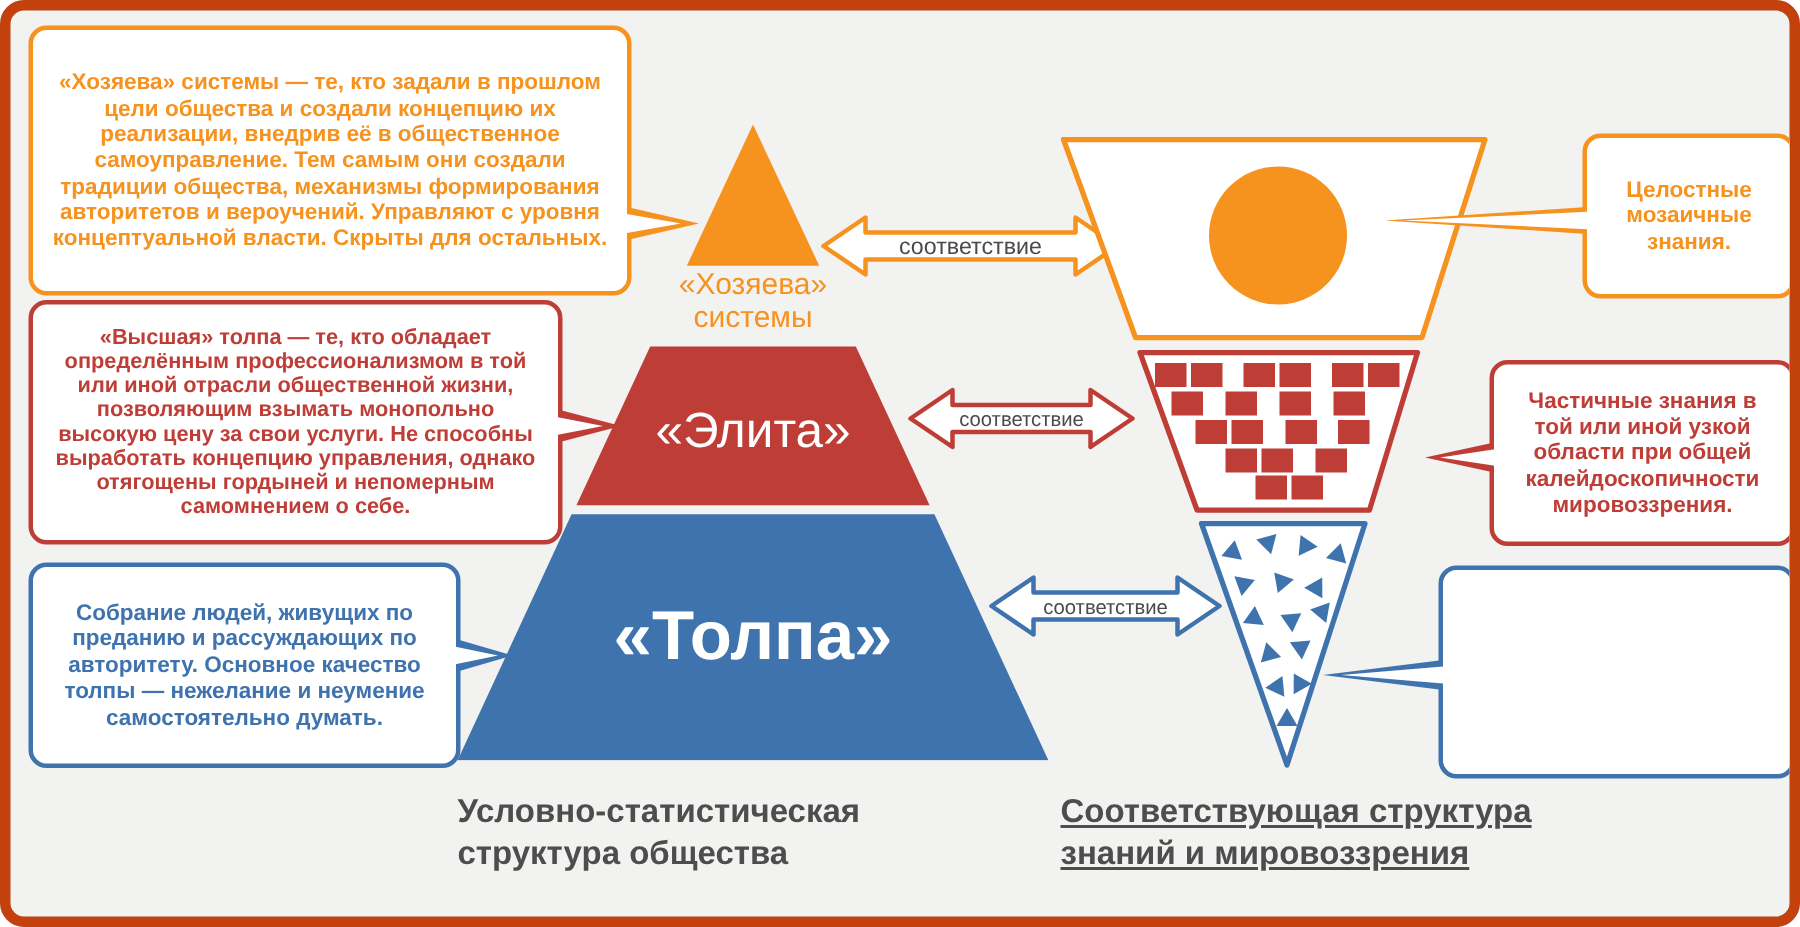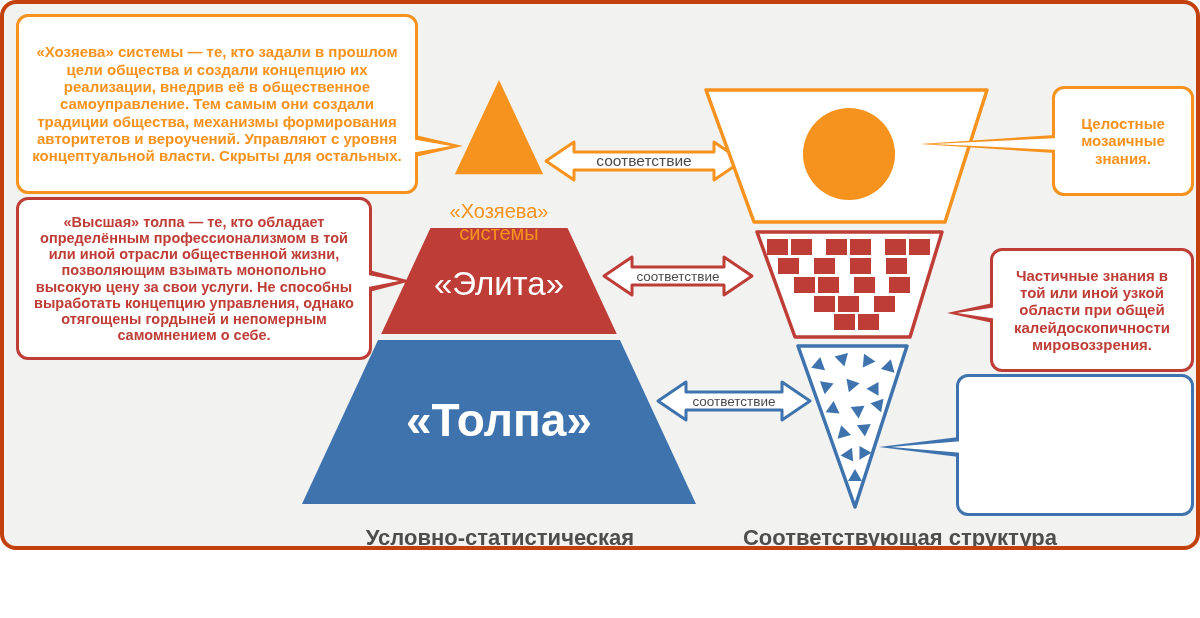--- a/index.html
+++ b/index.html
@@ -1,18 +1,18 @@
 <!DOCTYPE html>
 <html lang="ru"><head>
 <meta charset="utf-8">
 <style>
   html,body { margin:0; padding:0; background:#ffffff; font-family:"Liberation Sans", sans-serif; }
   .canvas {
-    position:relative; width:1200px; height:550px; box-sizing:border-box;
-    background:#f2f2f1; border:4px solid #c2410c; border-radius:16px; overflow:hidden;
+    position:relative; width:1200px; height:618px; box-sizing:border-box;
+    background:#f2f2f1; border:7px solid #c2410c; border-radius:16px; overflow:hidden;
   }
   .pre { white-space:pre-line; }
 
   
   .callout {
     position:absolute; background:#ffffff; border:3px solid; border-radius:12px;
     display:flex; align-items:center; justify-content:center; text-align:center;
     font-weight:bold; padding:8px 12px; box-sizing:border-box; line-height:1.16;
   }
   .co-orange { border-color:#F6921E; color:#F6921E; }
@@ -20,31 +20,31 @@
   .co-blue   { border-color:#3E73AD; color:#3E73AD; }
   .tail, .tail-in { position:absolute; width:0; height:0; }
 
   
   .pyramid { position:absolute; left:298px; top:76px; width:394px; height:424px; }
   .seg { position:absolute; left:0; top:0; width:100%; height:100%; }
   .seg-orange { background:#F6921E; clip-path:polygon(50% 0%, 61.2% 22.2%, 38.8% 22.2%); }
   .seg-red    { background:#BE3E37; clip-path:polygon(32.6% 34.9%, 67.4% 34.9%, 79.9% 59.9%, 20.1% 59.9%); }
   .seg-blue   { background:#3E73AD; clip-path:polygon(19.3% 61.3%, 80.7% 61.3%, 100% 100%, 0% 100%); }
   .pyr-label { position:absolute; left:0; width:100%; text-align:center; }
-  .label-masters { top:96px;  font-size:20px; color:#F6921E; line-height:1.1;margin-top:24px; }
+  .label-masters { top:96px;  font-size:20px; color:#F6921E; line-height:1.1; }
   .label-elite   { top:185px; font-size:33px; color:#ffffff; }
   .label-crowd   { top:313px; font-size:46px; color:#ffffff; font-weight:bold; }
 
   
   .arrow { position:absolute; }
   .funnel { position:absolute; left:693px; top:80px; }
 
   
   .caption {
-    position:absolute; top:520px; text-align:center; color:#4d4d4d;
+    position:absolute; top:520px; color:#4d4d4d;
     font-size:22px; line-height:1.25; font-weight:600;
   }
   .caption-left  { left:298px; width:396px; }
   .caption-right { left:700px; width:392px;text-decoration:underline; }
 </style>
 </head>
 <body>
 
 <div class="canvas">
 
@@ -53,20 +53,25 @@
     <span class="tail" style="right:-48px; top:118px; border-top:11px solid transparent; border-bottom:11px solid transparent; border-left:48px solid #F6921E;"></span>
     <span class="tail-in" style="right:-36px; top:122px; border-top:7px solid transparent; border-bottom:7px solid transparent; border-left:40px solid #ffffff;"></span>
   </div>
 
   <div class="callout co-red" style="left:12px; top:193px; width:356px; height:163px; font-size:14.5px; line-height:1.12;">
     <span>«Высшая» толпа — те, кто обладает определённым профессионализмом в той или иной отрасли общественной жизни, позволяющим взымать монопольно высокую цену за свои услуги. Не способны выработать концепцию управления, однако отягощены гордыней и непомерным самомнением о себе.</span>
     <span class="tail" style="right:-42px; top:70px; border-top:11px solid transparent; border-bottom:11px solid transparent; border-left:42px solid #BE3E37;"></span>
     <span class="tail-in" style="right:-30px; top:74px; border-top:7px solid transparent; border-bottom:7px solid transparent; border-left:36px solid #ffffff;"></span>
   </div>
 
+  <div class="callout co-blue" style="left:12px; top:368px; width:288px; height:137px; font-size:15px;">
+    <span>Собрание людей, живущих по преданию и рассуждающих по авторитету. Основное качество толпы — нежелание и неумение самостоятельно думать.</span>
+    <span class="tail" style="right:-38px; top:48px; border-top:11px solid transparent; border-bottom:11px solid transparent; border-left:38px solid #3E73AD;"></span>
+    <span class="tail-in" style="right:-28px; top:52px; border-top:7px solid transparent; border-bottom:7px solid transparent; border-left:34px solid #ffffff;"></span>
+  </div>
 
   <div class="pyramid">
     <div class="seg seg-orange"></div>
     <div class="seg seg-red"></div>
     <div class="seg seg-blue"></div>
     <div class="pyr-label label-masters pre">«Хозяева»
 системы</div>
     <div class="pyr-label label-elite">«Элита»</div>
     <div class="pyr-label label-crowd">«Толпа»</div>
   </div>
@@ -133,21 +138,21 @@
       <path d="M-7,5 L7,5 L0,-7 Z" transform="translate(158,392) rotate(0)"></path>
     </g>
   </svg>
 
   <div class="callout co-orange" style="left:1048px; top:82px; width:142px; height:110px; font-size:15px;">
     <span>Целостные мозаичные знания.</span>
     <span class="tail" style="left:-135px; top:46px; border-top:9px solid transparent; border-bottom:9px solid transparent; border-right:135px solid #F6921E;"></span>
     <span class="tail-in" style="left:-123px; top:49px; border-top:6px solid transparent; border-bottom:6px solid transparent; border-right:127px solid #ffffff;"></span>
   </div>
 
-  <div class="callout co-red" style="left:986px; top:233px; width:204px; height:124px; font-size:15px;margin-top:11px;">
+  <div class="callout co-red" style="left:986px; top:233px; width:204px; height:124px; font-size:15px;">
     <span>Частичные знания в той или иной узкой области при общей калейдоскопичности мировоззрения.</span>
     <span class="tail" style="left:-46px; top:52px; border-top:10px solid transparent; border-bottom:10px solid transparent; border-right:46px solid #BE3E37;"></span>
     <span class="tail-in" style="left:-36px; top:56px; border-top:6px solid transparent; border-bottom:6px solid transparent; border-right:40px solid #ffffff;"></span>
   </div>
 
   <div class="callout co-blue" style="left:952px; top:370px; width:238px; height:142px; font-size:15px;">
     <span class="tail" style="left:-80px; top:60px; border-top:10px solid transparent; border-bottom:10px solid transparent; border-right:80px solid #3E73AD;"></span>
     <span class="tail-in" style="left:-68px; top:64px; border-top:6px solid transparent; border-bottom:6px solid transparent; border-right:72px solid #ffffff;"></span>
   </div>
 

